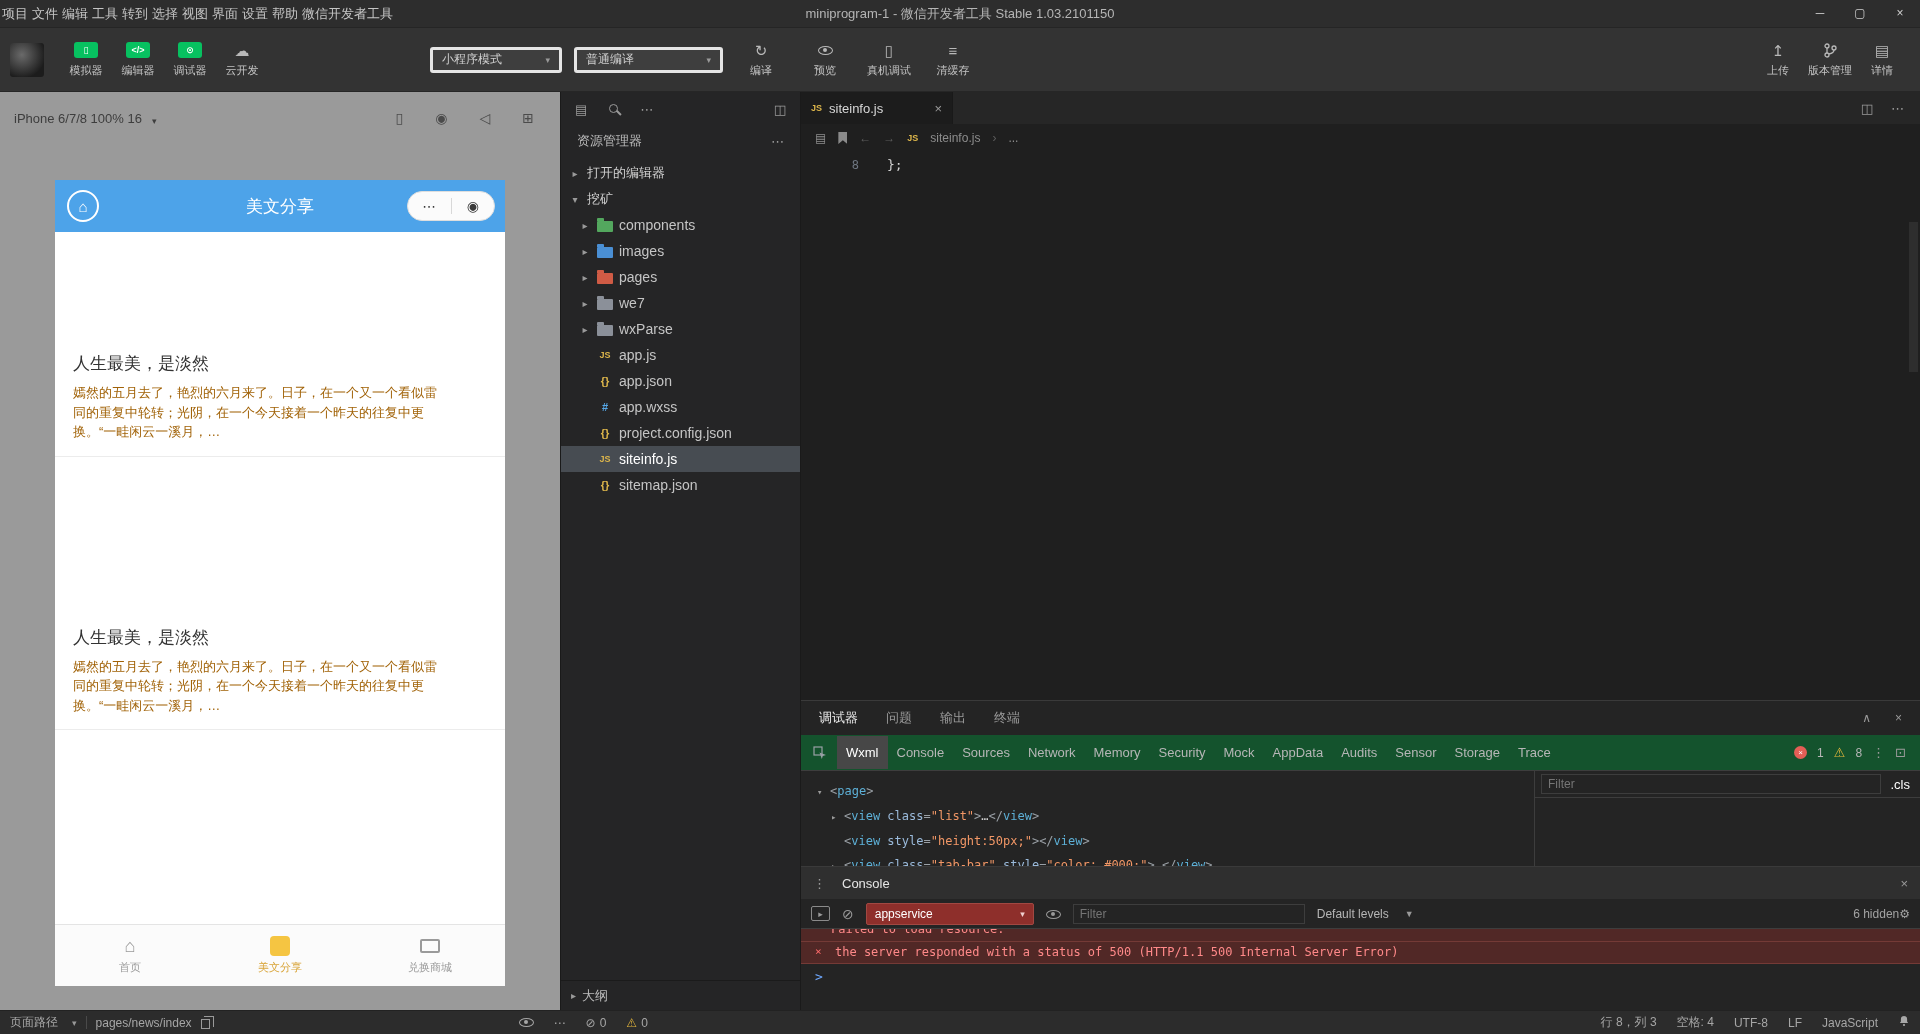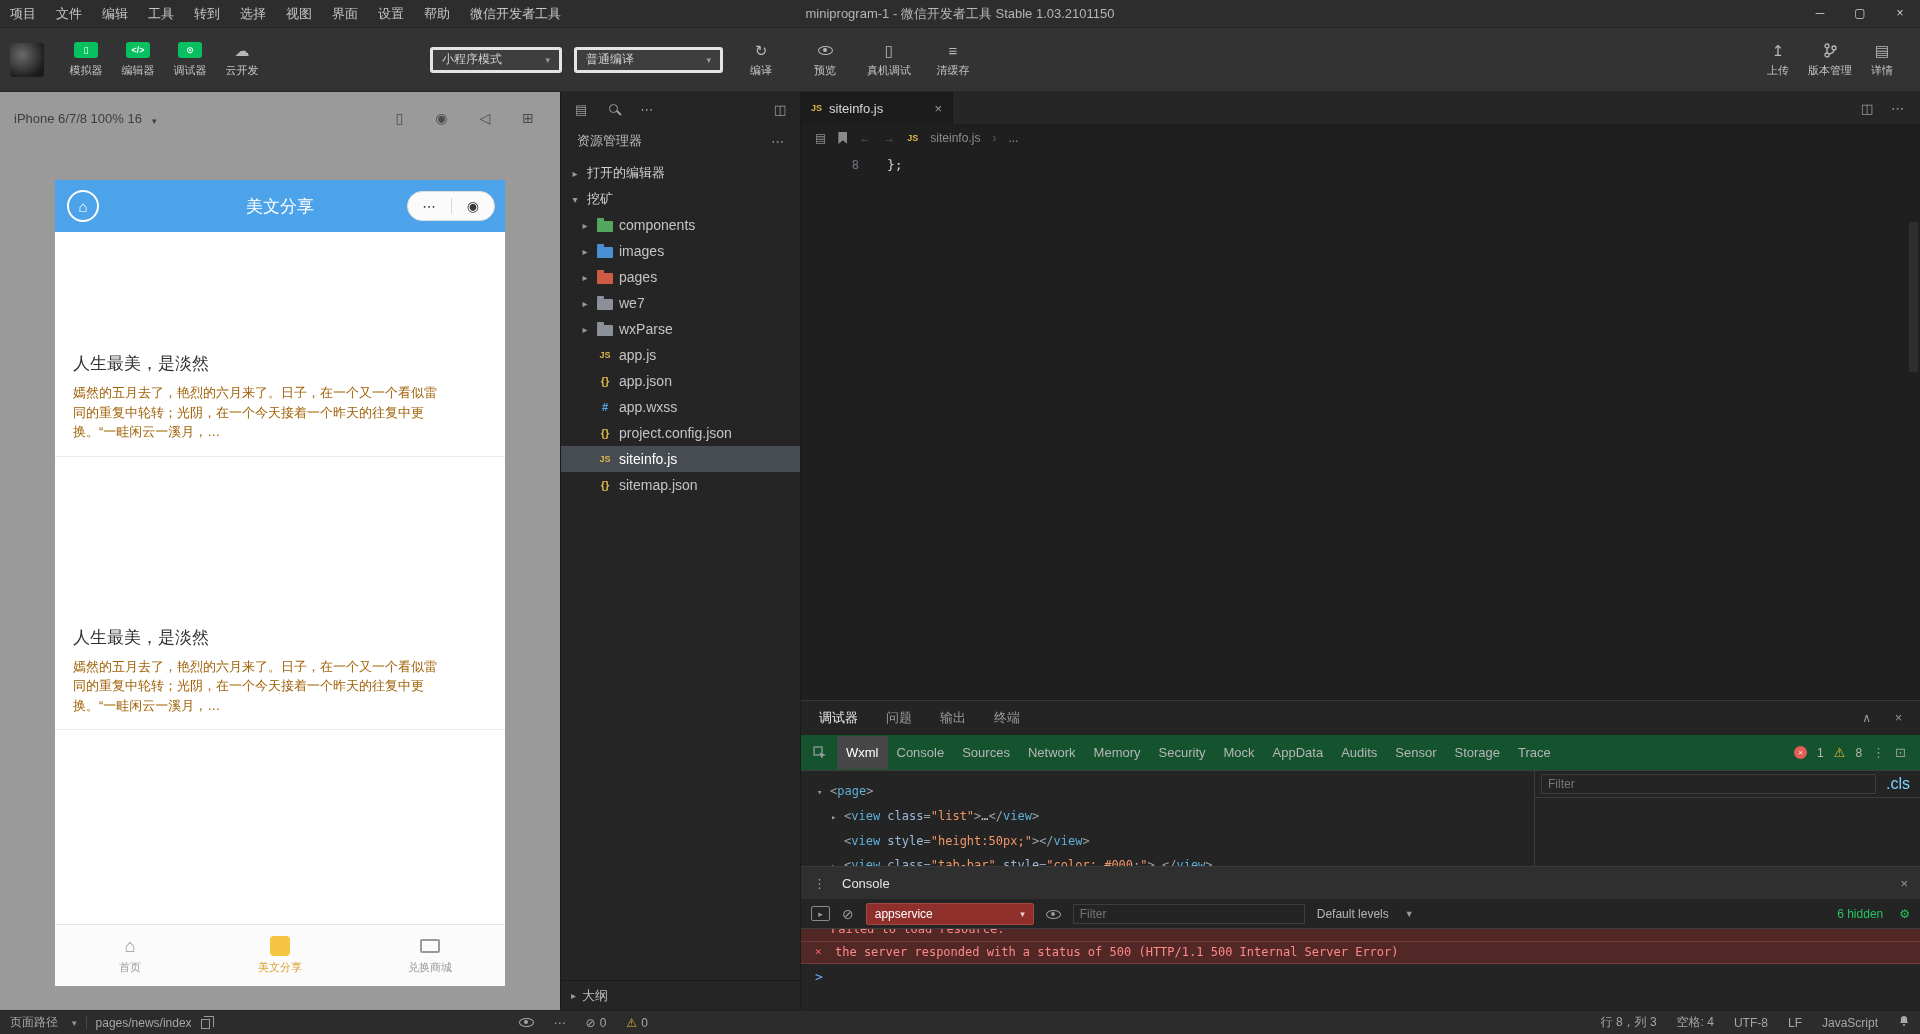--- a/index.html
+++ b/index.html
@@ -1,20 +1,20 @@
 <!DOCTYPE html>
 <html><head>
 <meta charset="utf-8">
 <style>
   *{margin:0;padding:0;box-sizing:border-box}
   html,body{width:1920px;height:1034px;overflow:hidden;background:#1e1e1e;
     font-family:"Liberation Sans","DejaVu Sans",sans-serif;color:#ccc}
   
   .menubar{height:28px;background:#2d2d2d;border-bottom:1px solid #252525;display:flex;align-items:center;font-size:13px;color:#c5c5c5;position:relative;z-index:5}
-  .menu{padding:0 10px;line-height:28px}
+  .menu{padding:0 2px;line-height:28px}
   .win-title{position:absolute;left:50%;transform:translateX(-50%);color:#b5b5b5}
   .win-controls{margin-left:auto;display:flex}
   .win-controls span{width:40px;text-align:center;line-height:27px;font-size:12px;color:#cfcfcf}
   
   .toolbar{height:64px;background:#333;display:flex;align-items:center;position:relative;border-bottom:1px solid #262626}
   .avatar{width:34px;height:34px;border-radius:3px;margin:0 16px 0 10px;background:radial-gradient(circle at 35% 35%,#6a6a6a,#1c1c1c 75%)}
   .tbtn{width:52px;display:flex;flex-direction:column;align-items:center;gap:4px;color:#c3c3c3;font-size:11px;cursor:default}
   .ticon{height:18px;display:flex;align-items:center;justify-content:center}
   .gbadge{display:inline-flex;align-items:center;justify-content:center;min-width:24px;height:16px;border-radius:3px;background:#07c160;color:#fff;font-size:9px;font-weight:bold;padding:0 2px}
   .gray-ic{color:#b9b9b9;font-size:15px;line-height:1}
@@ -109,32 +109,32 @@
   .wx-arrow{display:inline-block;width:13px;color:#9a9a9a;font-size:9px}
   .wx-ind{padding-left:14px}
   .tk-p{color:#9aa0a6}.tk-t{color:#5db0d7}.tk-a{color:#9bbbdc}.tk-v{color:#f29766}.tk-x{color:#d0d0d0}
   .styles-pane{width:386px;border-left:1px solid #3d3d3d;display:flex;flex-direction:column;flex:none}
   .st-tabs{height:28px;display:flex;align-items:center;font-size:12px;color:#9a9a9a;border-bottom:1px solid #3d3d3d;padding:0 2px}
   .st-tab{padding:7px 9px}
   .st-tab.active{background:#1c1c1c;color:#e8e8e8;border:1px solid #3d3d3d;border-bottom:none}
   .st-ovf{margin-left:auto;padding-right:8px}
   .st-filter{height:27px;display:flex;align-items:center;gap:10px;padding:3px 6px;border-bottom:1px solid #3d3d3d}
   .st-filter input{flex:1;height:20px;background:#242424;border:1px solid #3d3d3d;color:#ccc;font-size:12px;padding:0 6px;outline:none}
-  .st-cls{color:#7dd3fc;font-size:16px;padding-right:4px}
+  .st-cls{color:#ffffff;font-size:13px;padding-right:4px}
   
   .console-panel{height:144px;border-top:1px solid #3a3a3a;background:#242424;display:flex;flex-direction:column;flex:none}
   .cs-head{height:32px;display:flex;align-items:center;gap:16px;padding:0 12px;color:#9a9a9a;font-size:13px;background:#2f2f2f}
   .cs-head .tab{color:#e6e6e6}
   .cs-head .close{margin-left:auto}
   .cs-toolbar{height:30px;display:flex;align-items:center;gap:12px;padding:0 10px;border-bottom:1px solid #3d3d3d}
   .playbox{width:19px;height:15px;border:1px solid #8a8a8a;border-radius:2px;color:#9a9a9a;font-size:9px;display:flex;align-items:center;justify-content:center}
   .ctx-select{width:168px;height:22px;background:#8e2f2b;border:1px solid #a14842;border-radius:2px;color:#fff;font-size:12px;display:flex;align-items:center;justify-content:space-between;padding:0 8px}
   .cs-filter{width:232px;height:20px;background:#242424;border:1px solid #3d3d3d;color:#ccc;font-size:12px;padding:0 6px;outline:none}
   .levels{display:flex;align-items:center;gap:6px;color:#b6b6b6;font-size:12px}
-  .cs-right{margin-left:auto;display:flex;align-items:flex-end;gap:16px;color:#22c55e;font-size:12px}
+  .cs-right{margin-left:auto;display:flex;align-items:flex-end;color:#a3a3a3;font-size:12px}
   .cs-errors{font-family:"DejaVu Sans Mono","Liberation Mono",monospace;font-size:12px;color:#ff8989}
   .err-row{background:#512826;border-bottom:1px solid #743a36;padding:3px 0 4px 34px;position:relative}
   .err-row.clip{height:13px;overflow:hidden;padding:0}
   .err-row.clip span{position:absolute;top:-7px;left:30px}
   .err-x{color:#ff6b6b;position:absolute;left:14px;font-size:11px}
   .prompt-row{color:#6ea8fe;font-family:"DejaVu Sans Mono",monospace;font-size:13px;padding:5px 0 0 14px}
   
   .statusbar{height:24px;background:#2c2c2c;display:flex;align-items:center;color:#a6a6a6;font-size:12px;padding:0 10px;gap:9px;border-top:1px solid #222}
   .sb-div{width:1px;height:13px;background:#4a4a4a}
   .i-copy{display:inline-block;width:9px;height:10px;border:1px solid #9a9a9a;position:relative;top:1px}

